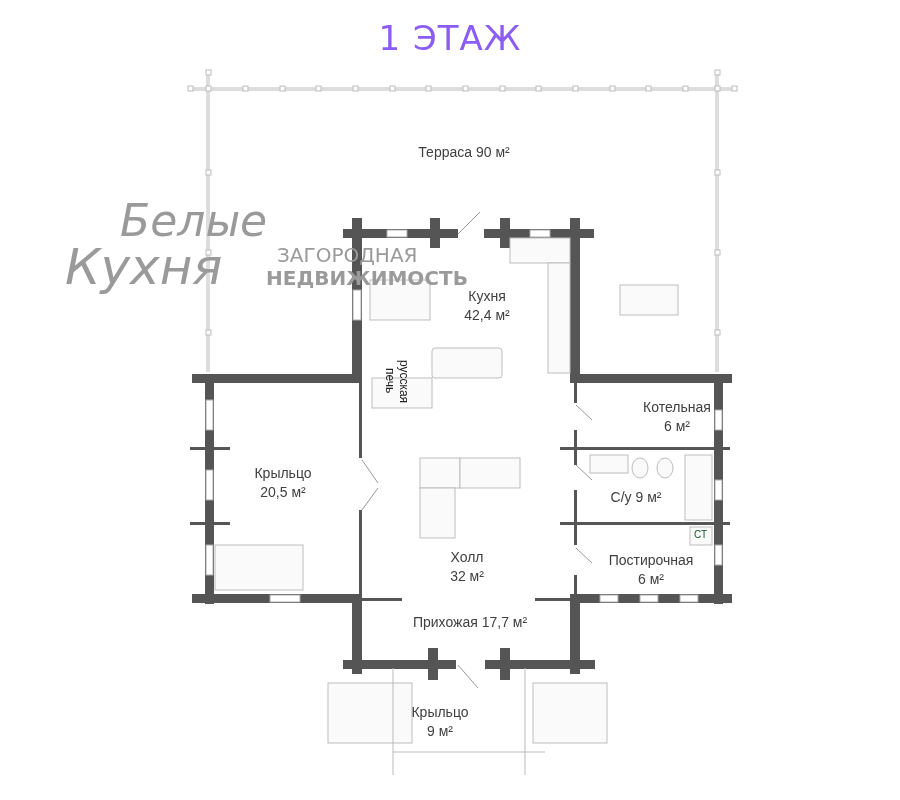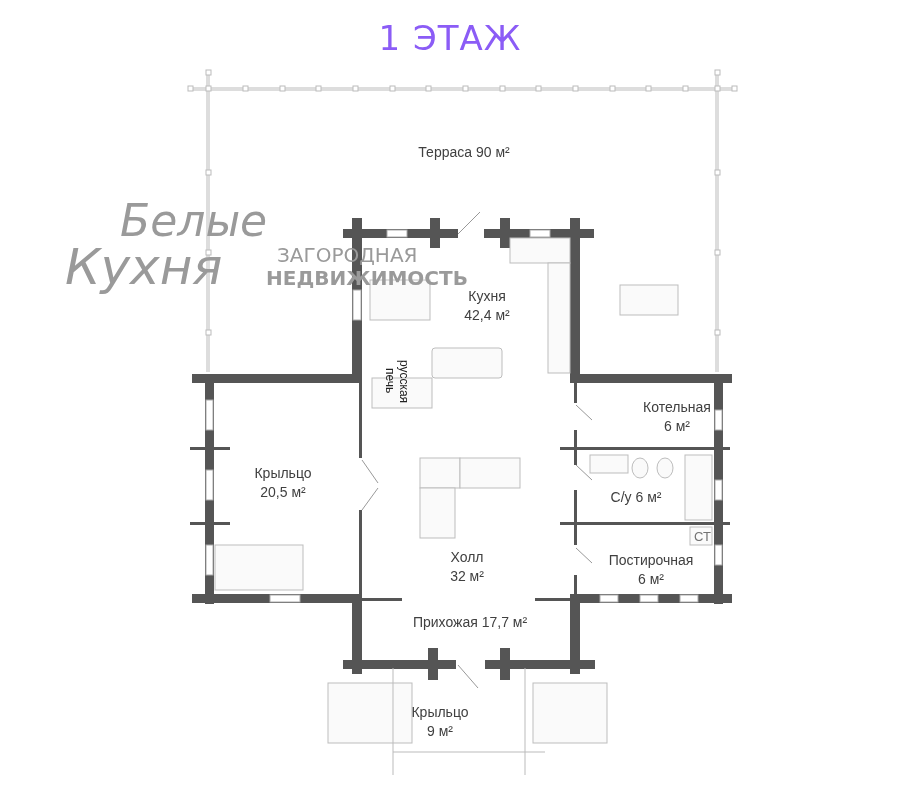--- a/index.html
+++ b/index.html
@@ -1,21 +1,21 @@
 <!DOCTYPE html>
 <html><head>
 <meta charset="utf-8">
 <style>
   html,body{margin:0;padding:0;background:#fff;}
   body{width:900px;height:800px;position:relative;overflow:hidden;font-family:"Liberation Sans",sans-serif;color:#222;}
   .title{position:absolute;left:0;width:900px;top:18px;text-align:center;font-size:34px;font-family:"DejaVu Sans",sans-serif;color:#8b5cf6;letter-spacing:1px;}
   svg{position:absolute;left:0;top:0;}
   .lbl{position:absolute;text-align:center;font-size:14px;line-height:19px;color:#404040;white-space:nowrap;transform:translateX(-50%);}
   .vert{position:absolute;font-size:12px;color:#222;writing-mode:vertical-rl;line-height:13px;}
-  .st{position:absolute;font-size:13px;color:#737373;}
+  .st{position:absolute;font-size:10px;color:#14532d;}
   .wm{position:absolute;color:#9a9a9a;font-family:"DejaVu Sans",sans-serif;}
 </style>
 </head>
 <body>
 
 <div class="title">1 ЭТАЖ</div>
 
 <svg width="900" height="800" viewBox="0 0 900 800">
 
   <g stroke="#bbb" fill="none" stroke-width="1">
@@ -162,21 +162,21 @@
 <div class="lbl" style="left:283px;top:464px;">
   <div>Крыльцо</div>
   <div>20,5 м²</div>
 </div>
 
 <div class="lbl" style="left:652px;top:398px;margin-left:25px;">
   <div>Котельная</div>
   <div>6 м²</div>
 </div>
 
-<div class="lbl" style="left:636px;top:488px;">С/у 6 м²</div>
+<div class="lbl" style="left:636px;top:488px;">С/у 9 м²</div>
 
 <div class="lbl" style="left:651px;top:551px;">
   <div>Постирочная</div>
   <div>6 м²</div>
 </div>
 
 <div class="lbl" style="left:467px;top:548px;">
   <div>Холл</div>
   <div>32 м²</div>
 </div>

